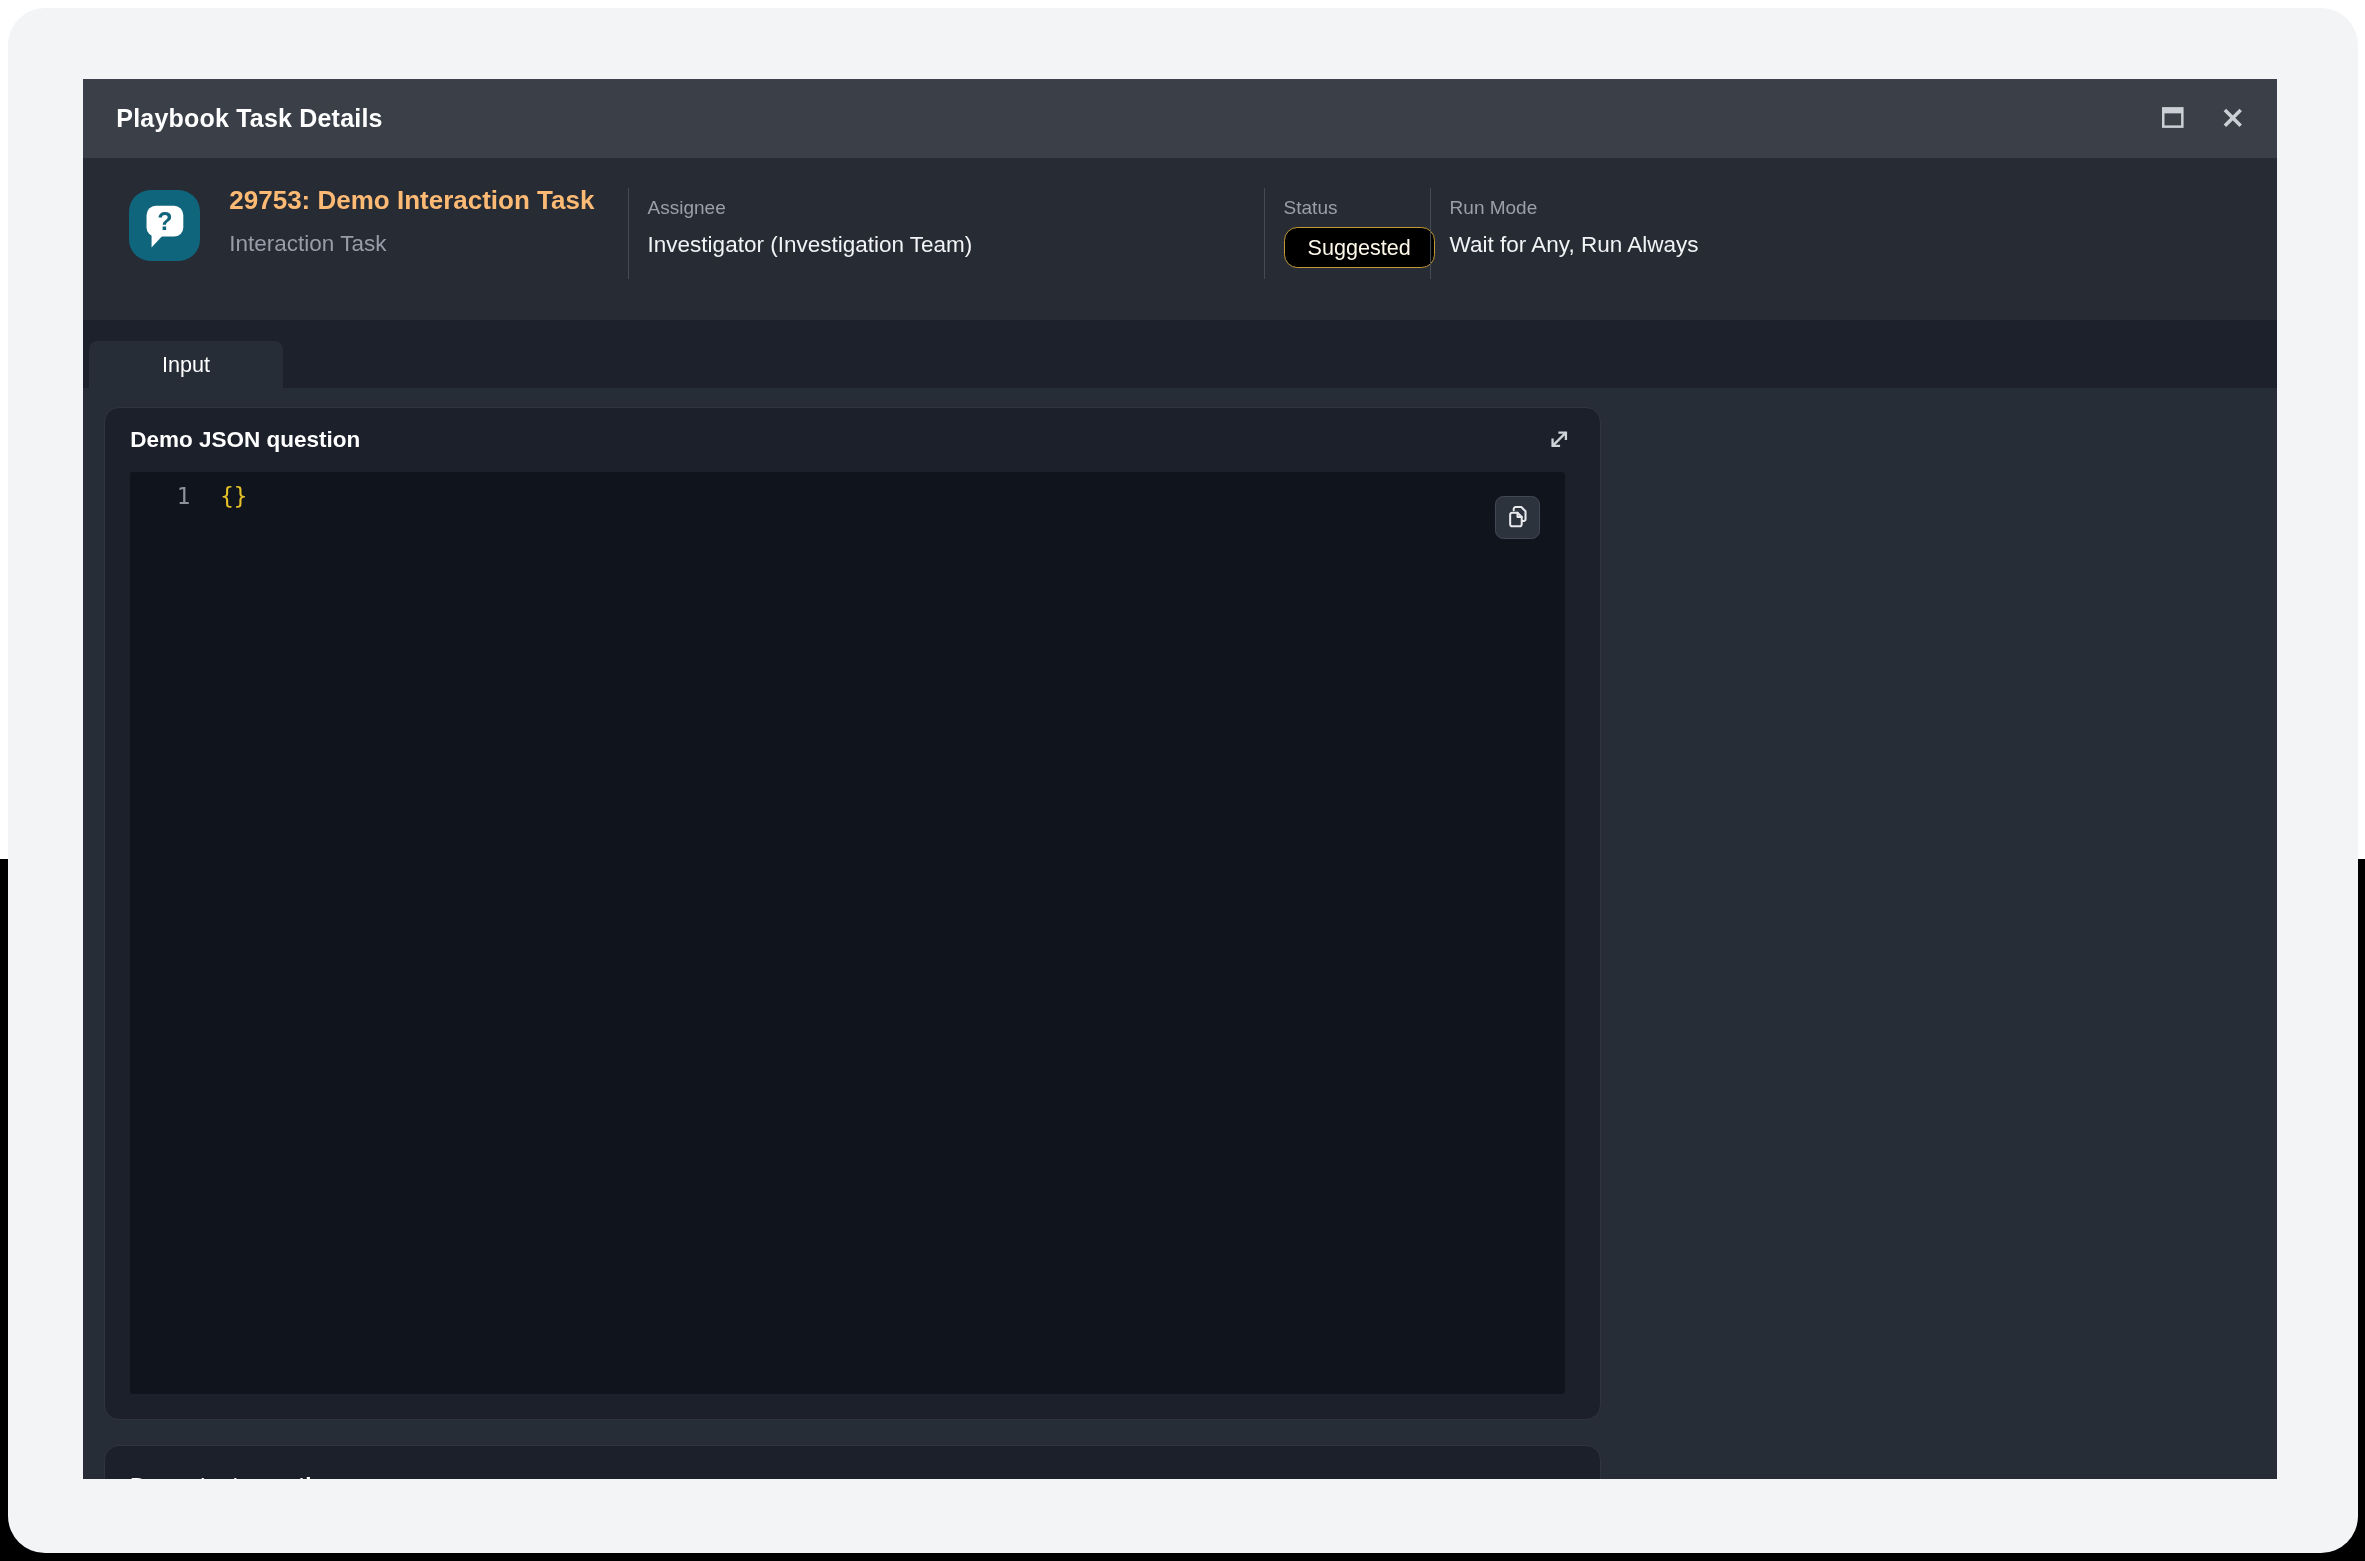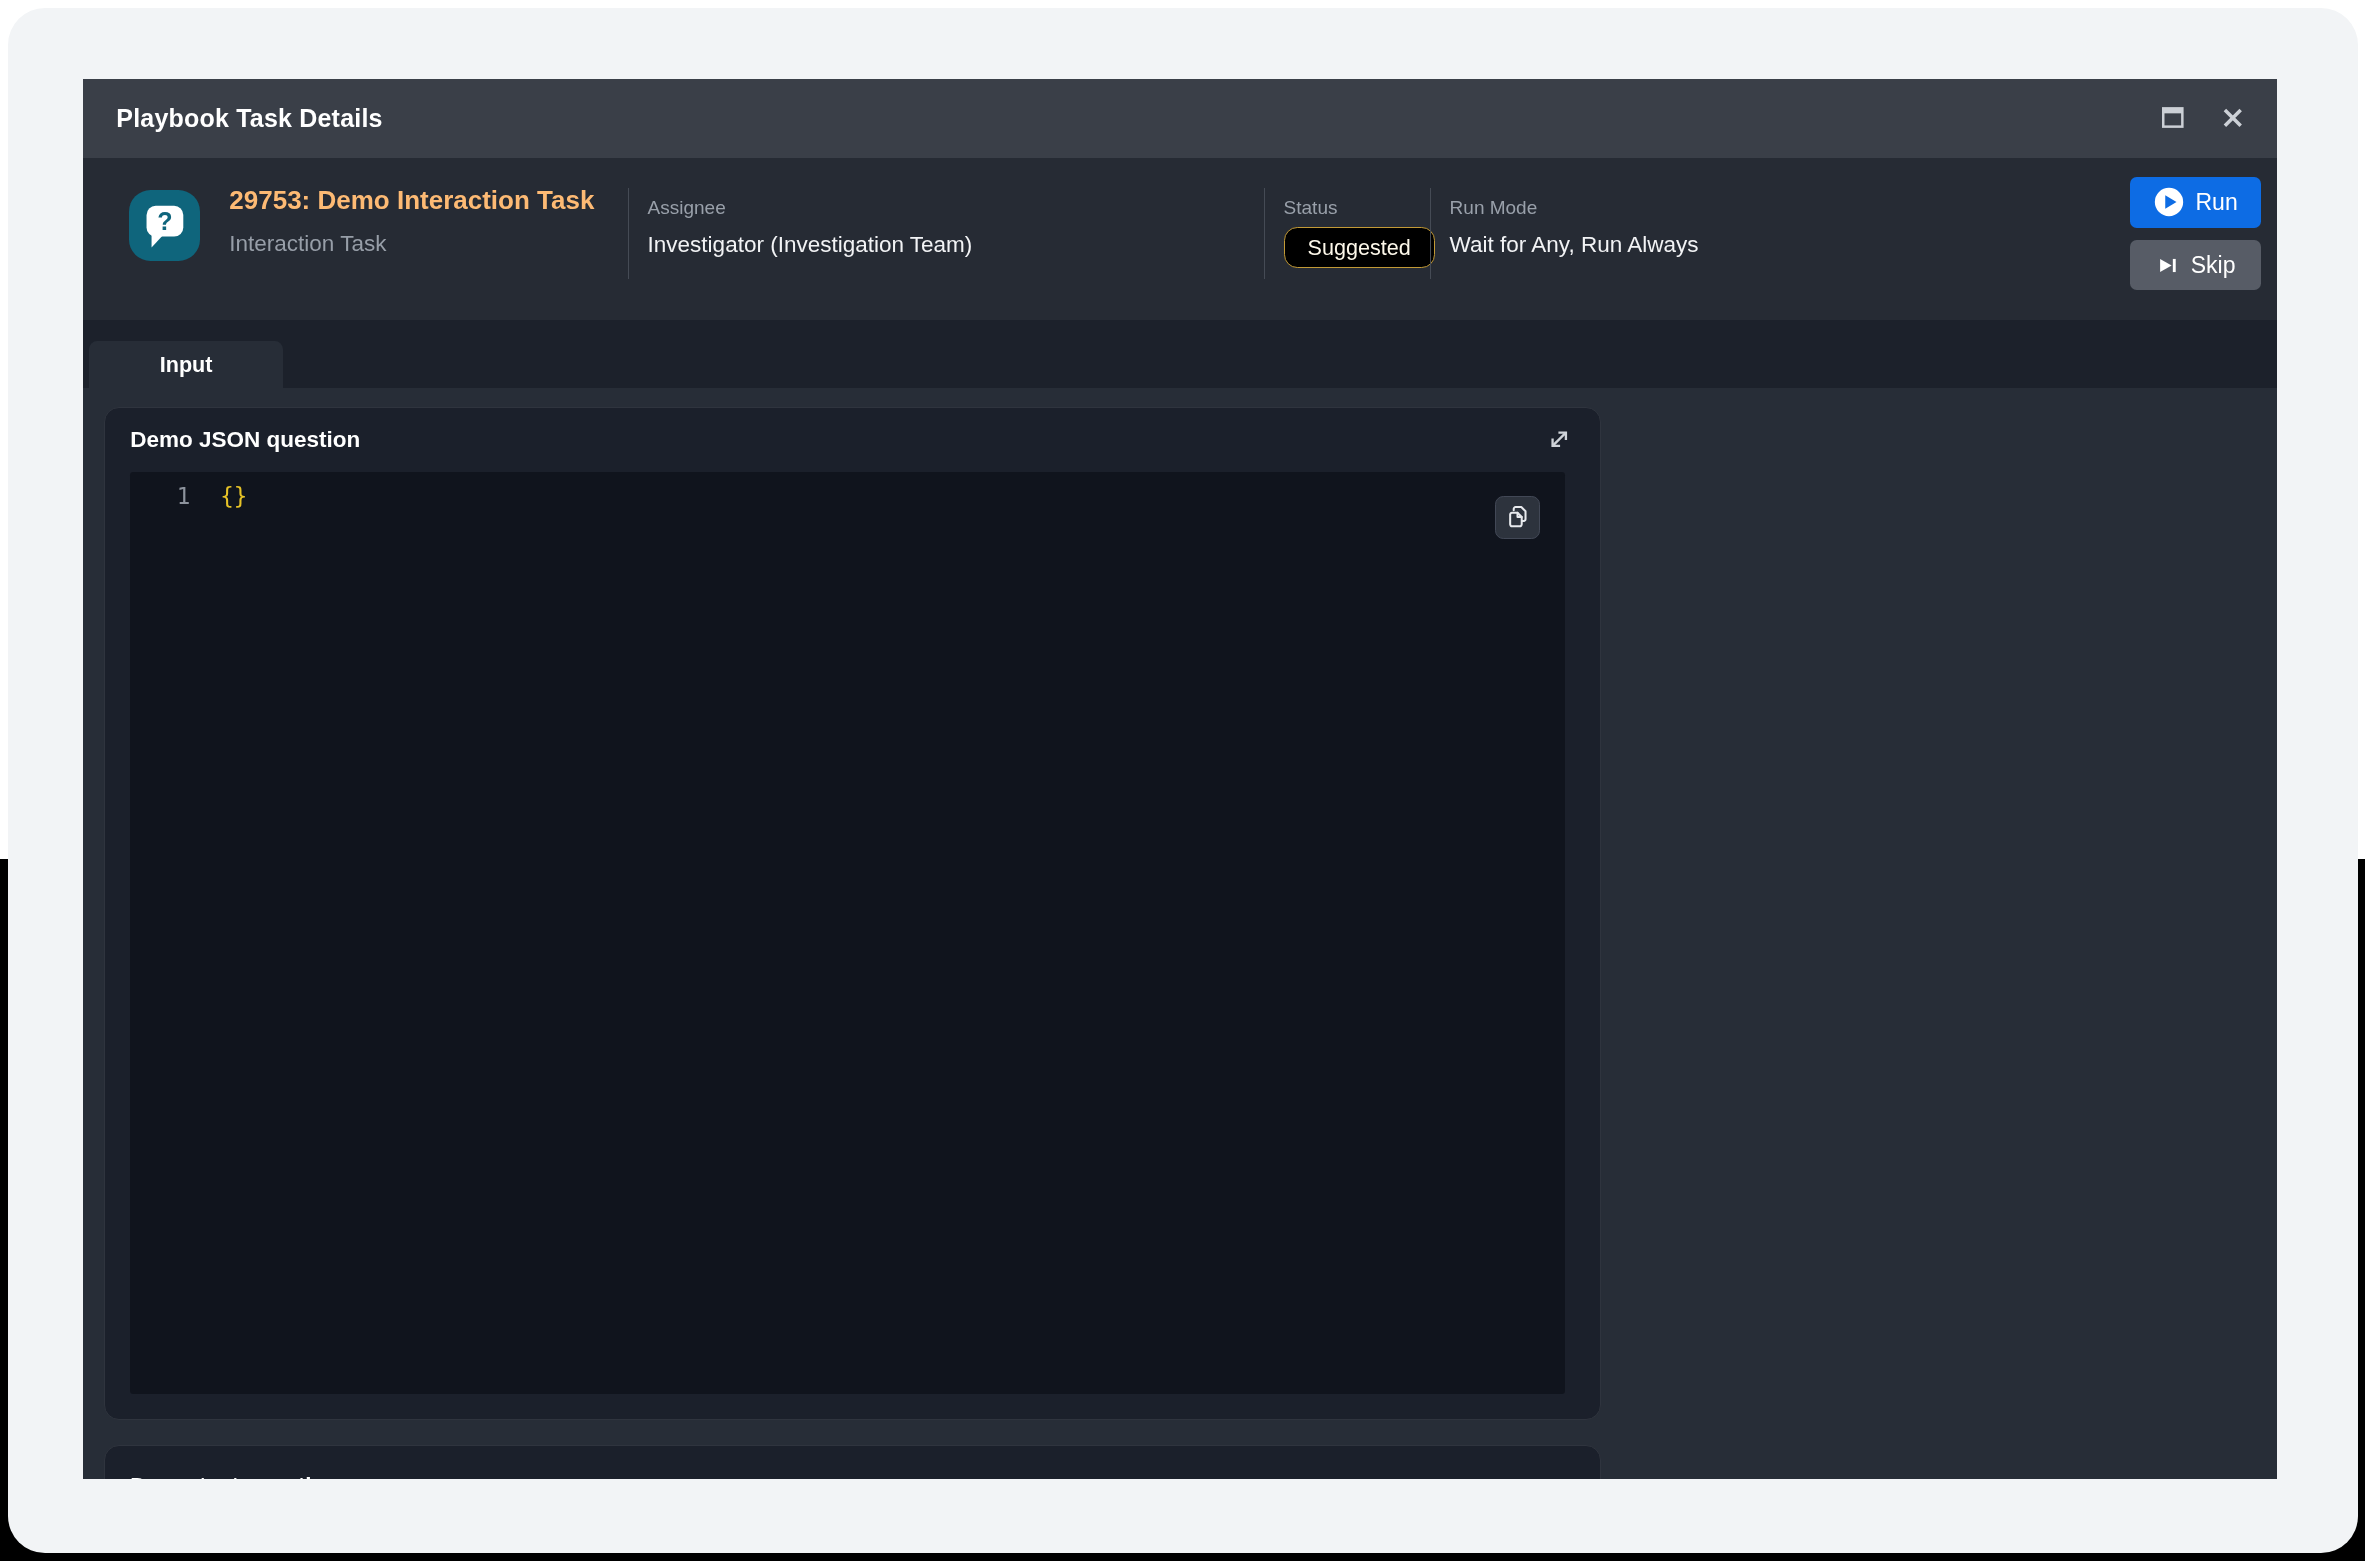--- a/index.html
+++ b/index.html
@@ -57,21 +57,21 @@
     justify-content:center;gap:11.6px;font-size:23px;color:#ffffff;cursor:pointer;
     font-family:"Liberation Sans",sans-serif;
   }
   .btn-run{background:#0d6ce4;}
   .btn-skip{background:#575c66;height:50px;}
   
   .tabbar{height:68px;flex:0 0 68px;background:#1c212b;position:relative;}
   .tab{
     position:absolute;left:5.8px;bottom:0;width:194px;height:47px;background:#272d37;
     border-radius:8.3px 8.3px 0 0;display:flex;align-items:center;justify-content:center;
-    color:#ffffff;font-size:21.6px;font-weight:bold;cursor:pointer;
+    color:#ffffff;font-size:21.6px;font-weight:normal;cursor:pointer;
   }
   
   .content{
     flex:1 1 auto;background:#272d37;padding:19px 0 0 21px;box-sizing:border-box;
     overflow:hidden;position:relative;
   }
   .panel{
     width:1497px;background:#1b202b;border:0.8px solid #2f343e;border-radius:15px;
     box-sizing:border-box;position:relative;
   }
@@ -147,40 +147,20 @@
       </div>
       <div class="meta-col c3">
         <div class="meta-label">Status</div>
         <span class="status-badge">Suggested</span>
       </div>
       <div class="meta-col c4">
         <div class="meta-label">Run Mode</div>
         <div class="meta-value">Wait for Any, Run Always</div>
       </div>
 
-      <div class="header-actions">
-        <button class="btn btn-run">
-          <span style="display:flex;">
-            <svg width="30" height="30" viewBox="0 0 36 36">
-              <circle cx="18" cy="18" r="17" fill="#ffffff"></circle>
-              <polygon points="13.5,10 27,18 13.5,26" fill="#0d6ce4"></polygon>
-            </svg>
-          </span>
-          <span>Run</span>
-        </button>
-        <button class="btn btn-skip">
-          <span style="display:flex;">
-            <svg width="23" height="23" viewBox="0 0 28 28">
-              <polygon points="5,6 19,14 5,22" fill="#ffffff"></polygon>
-              <rect x="20.5" y="6" width="3.5" height="16" fill="#ffffff"></rect>
-            </svg>
-          </span>
-          <span>Skip</span>
-        </button>
-      </div>
     </div>
 
     <div class="tabbar">
       <div class="tab">
         <span>Input</span>
       </div>
     </div>
 
     <div class="content">
 

